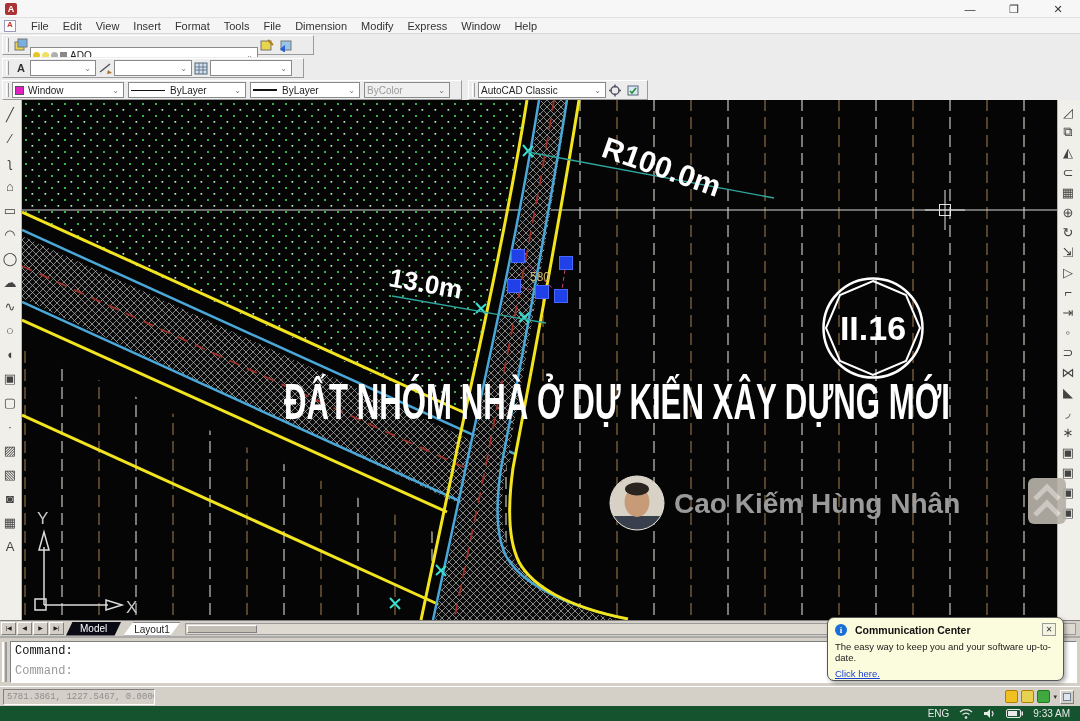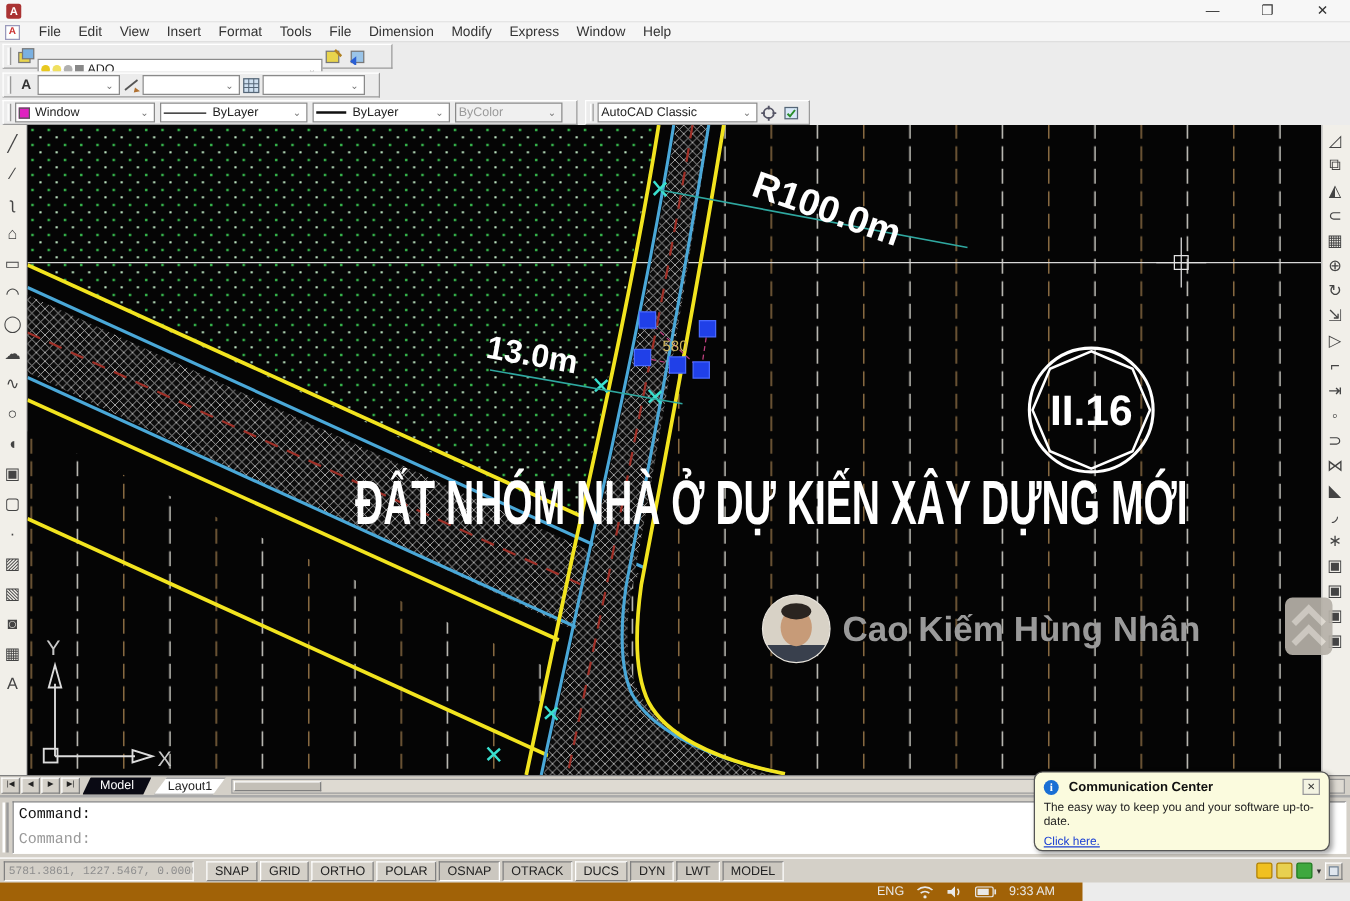--- a/index.html
+++ b/index.html
@@ -66,21 +66,21 @@
   #status-buttons { display:flex; margin-left:10px; gap:2px; }
   .sbtn { height:16px; padding:0 6px; font-size:10px; line-height:15px; color:#222; background:#d4d0c8; border:1px solid #fff; border-right-color:#808080; border-bottom-color:#808080; }
   .sbtn.on { border:1px solid #808080; border-right-color:#fff; border-bottom-color:#fff; background:#cbc7bf; }
   #tray { margin-left:auto; display:flex; align-items:center; gap:3px; padding-right:6px; }
   .tray-ic { width:13px; height:13px; border-radius:2px; }
   #tray .arrow { font-size:7px; color:#333; }
   #cleanbtn { width:14px; height:14px; background:#d4d0c8; border:1px solid #fff; border-right-color:#808080; border-bottom-color:#808080; display:flex; align-items:center; justify-content:center; }
   #cleanbtn i { width:8px; height:8px; border:1px solid #708090; background:#dfe6ee; display:block;}
 
   
-  #taskbar { position:absolute; left:0; top:706px; width:866px; height:15px; background:#a16207; display:flex; align-items:center; justify-content:flex-end; gap:10px; padding-right:22px; }
+  #taskbar { position:absolute; left:0; top:706px; width:1080px; height:15px; background:#14532d; display:flex; align-items:center; justify-content:flex-end; gap:10px; padding-right:10px; }
   #taskbar span { color:#e8e8e8; font-size:10px; }
   #taskbar svg { display:block; }
 
   
   #balloon { position:absolute; left:827px; top:617px; width:237px; height:64px; background:#fbfbde; border:1px solid #555; border-radius:7px; box-shadow:2px 2px 4px rgba(0,0,0,.35); z-index:50; padding:5px 7px; }
   #balloon .hd { display:flex; align-items:center; }
   #balloon .info { width:12px; height:12px; border-radius:50%; background:#1a6fd4; color:#fff; font-size:9px; font-weight:bold; text-align:center; line-height:12px; font-family:"Liberation Serif", serif; }
   #balloon .ttl { font-size:10.5px; font-weight:bold; color:#111; margin-left:8px; }
   #balloon .x { margin-left:auto; width:14px; height:13px; border:1px solid #9a9a9a; background:#f3f3e2; font-size:8px; line-height:12px; text-align:center; color:#333; }
   #balloon .bd { font-size:9.5px; color:#222; margin-top:5px; }
@@ -410,32 +410,20 @@
   <div id="cmdwin">
     <div id="cmdgrip"></div>
     <div id="cmdinner">
       <div>Command:</div>
       <div id="cmdline2">Command:</div>
     </div>
   </div>
 
   <div id="statusbar">
     <div id="coords">5781.3861, 1227.5467, 0.0000</div>
-    <div id="status-buttons">
-        <div class="sbtn">SNAP</div>
-        <div class="sbtn">GRID</div>
-        <div class="sbtn">ORTHO</div>
-        <div class="sbtn">POLAR</div>
-        <div class="sbtn on">OSNAP</div>
-        <div class="sbtn on">OTRACK</div>
-        <div class="sbtn">DUCS</div>
-        <div class="sbtn on">DYN</div>
-        <div class="sbtn on">LWT</div>
-        <div class="sbtn on">MODEL</div>
-      </div>
     <div id="tray">
       <div class="tray-ic" style="background:#f0c020; border:1px solid #b08000;"></div>
       <div class="tray-ic" style="background:#e8d050; border:1px solid #b08000;"></div>
       <div class="tray-ic" style="background:#3fa83f; border:1px solid #1e7a1e;"></div>
       <span class="arrow">▾</span>
       <div id="cleanbtn">
           <i></i>
         </div>
     </div>
   </div>

